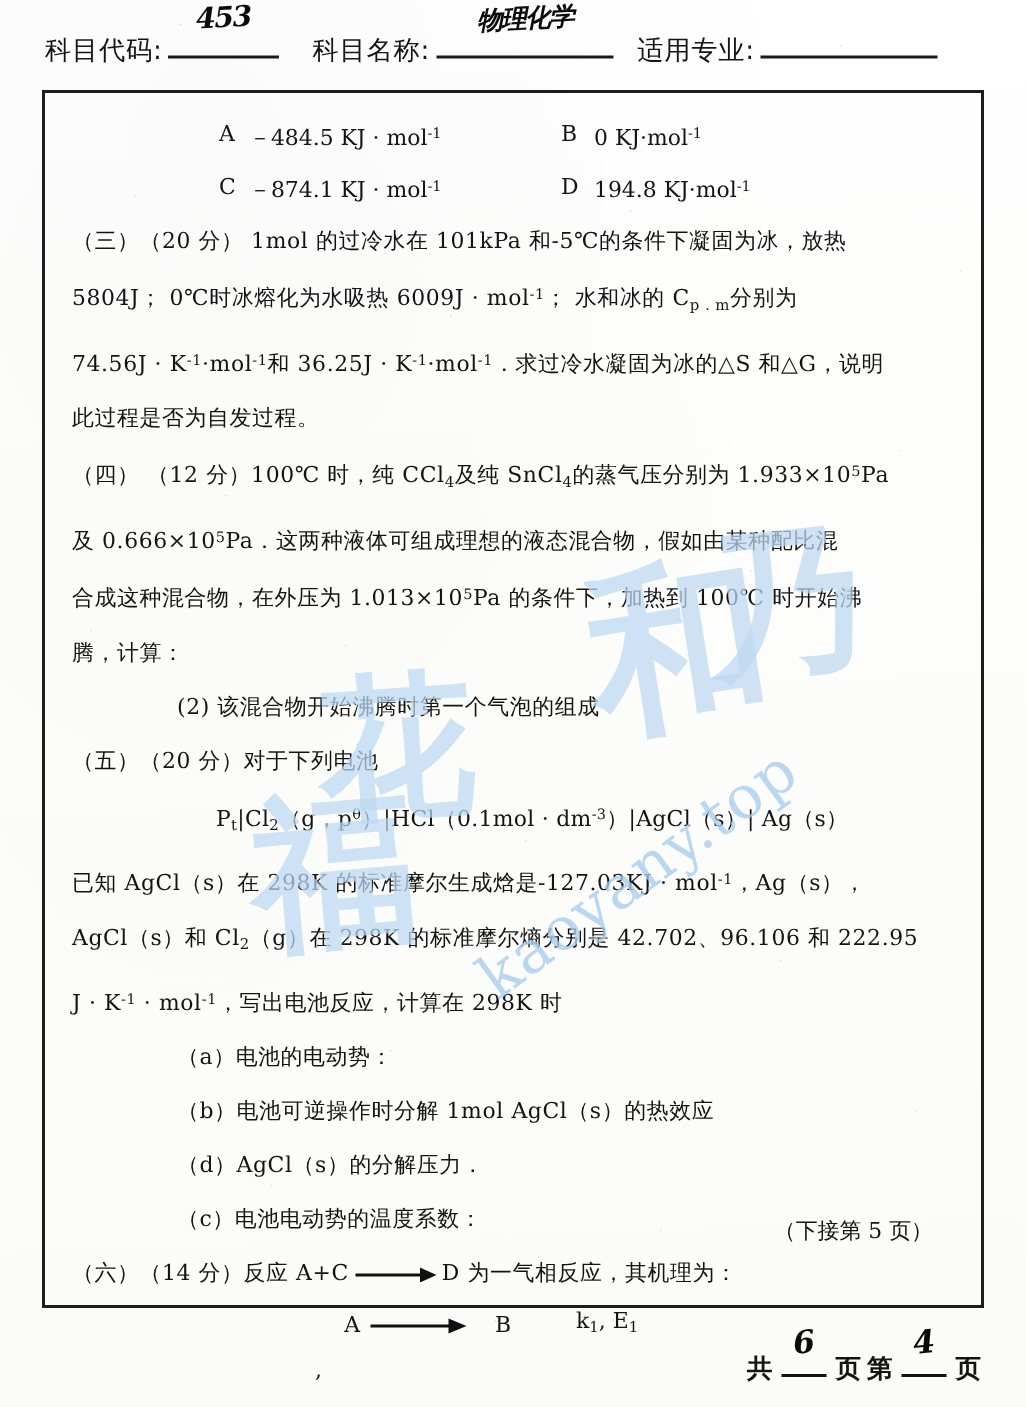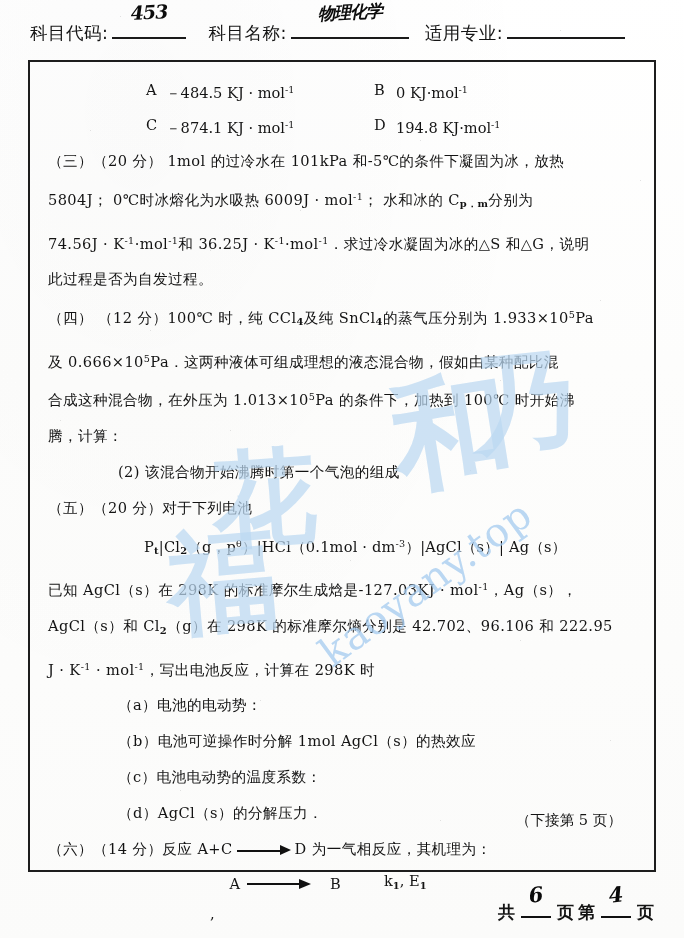--- a/index.html
+++ b/index.html
@@ -107,21 +107,21 @@
     font-size: 14.6px;
     line-height: 36px;
     color: #131313;
     white-space: nowrap;
     letter-spacing: .2px;
   }
   .ln.cjk { letter-spacing: .4px; }
   .indent2 { padding-left: 70px; }
   .indent3 { padding-left: 96px; }
 
-  sub { font-size: .68em; vertical-align: -0.28em; font-weight: bold; }
+  sub { font-size: .68em; vertical-align: -0.28em; }
   sup { font-size: .66em; vertical-align: 0.48em; }
 
   
   .choices {
     display: block;
     padding-top: 4px;
   }
   .choice-row {
     display: flex;
     line-height: 32px;
@@ -366,22 +366,22 @@
     <span>已知 AgCl（s）在 298K 的标准摩尔生成焓是-127.03KJ · mol</span><sup>-1</sup><span>，Ag（s），</span>
   </div>
   <div class="ln cjk">
     <span>AgCl（s）和 Cl</span><sub>2</sub><span>（g）在 298K 的标准摩尔熵分别是 42.702、96.106 和 222.95</span>
   </div>
   <div class="ln cjk">
     <span>J · K</span><sup>-1</sup><span> · mol</span><sup>-1</sup><span>，写出电池反应，计算在 298K 时</span>
   </div>
   <div class="ln cjk indent2">（a）电池的电动势：</div>
   <div class="ln cjk indent2">（b）电池可逆操作时分解 1mol AgCl（s）的热效应</div>
+  <div class="ln cjk indent2">（d）AgCl（s）的分解压力．</div>
   <div class="ln cjk indent2">（c）电池电动势的温度系数：</div>
-  <div class="ln cjk indent2">（d）AgCl（s）的分解压力．</div>
 
   <div class="ln cjk">
     <span>（六）（14 分）反应  A+C</span><span class="arrow-inline"></span><span>D 为一气相反应，其机理为：</span>
   </div>
 
   <div>
     <div class="mech-row">
       <span class="mech-left">A</span>
       <span class="mech-arrow">
           <span class="arrow-r"></span>

